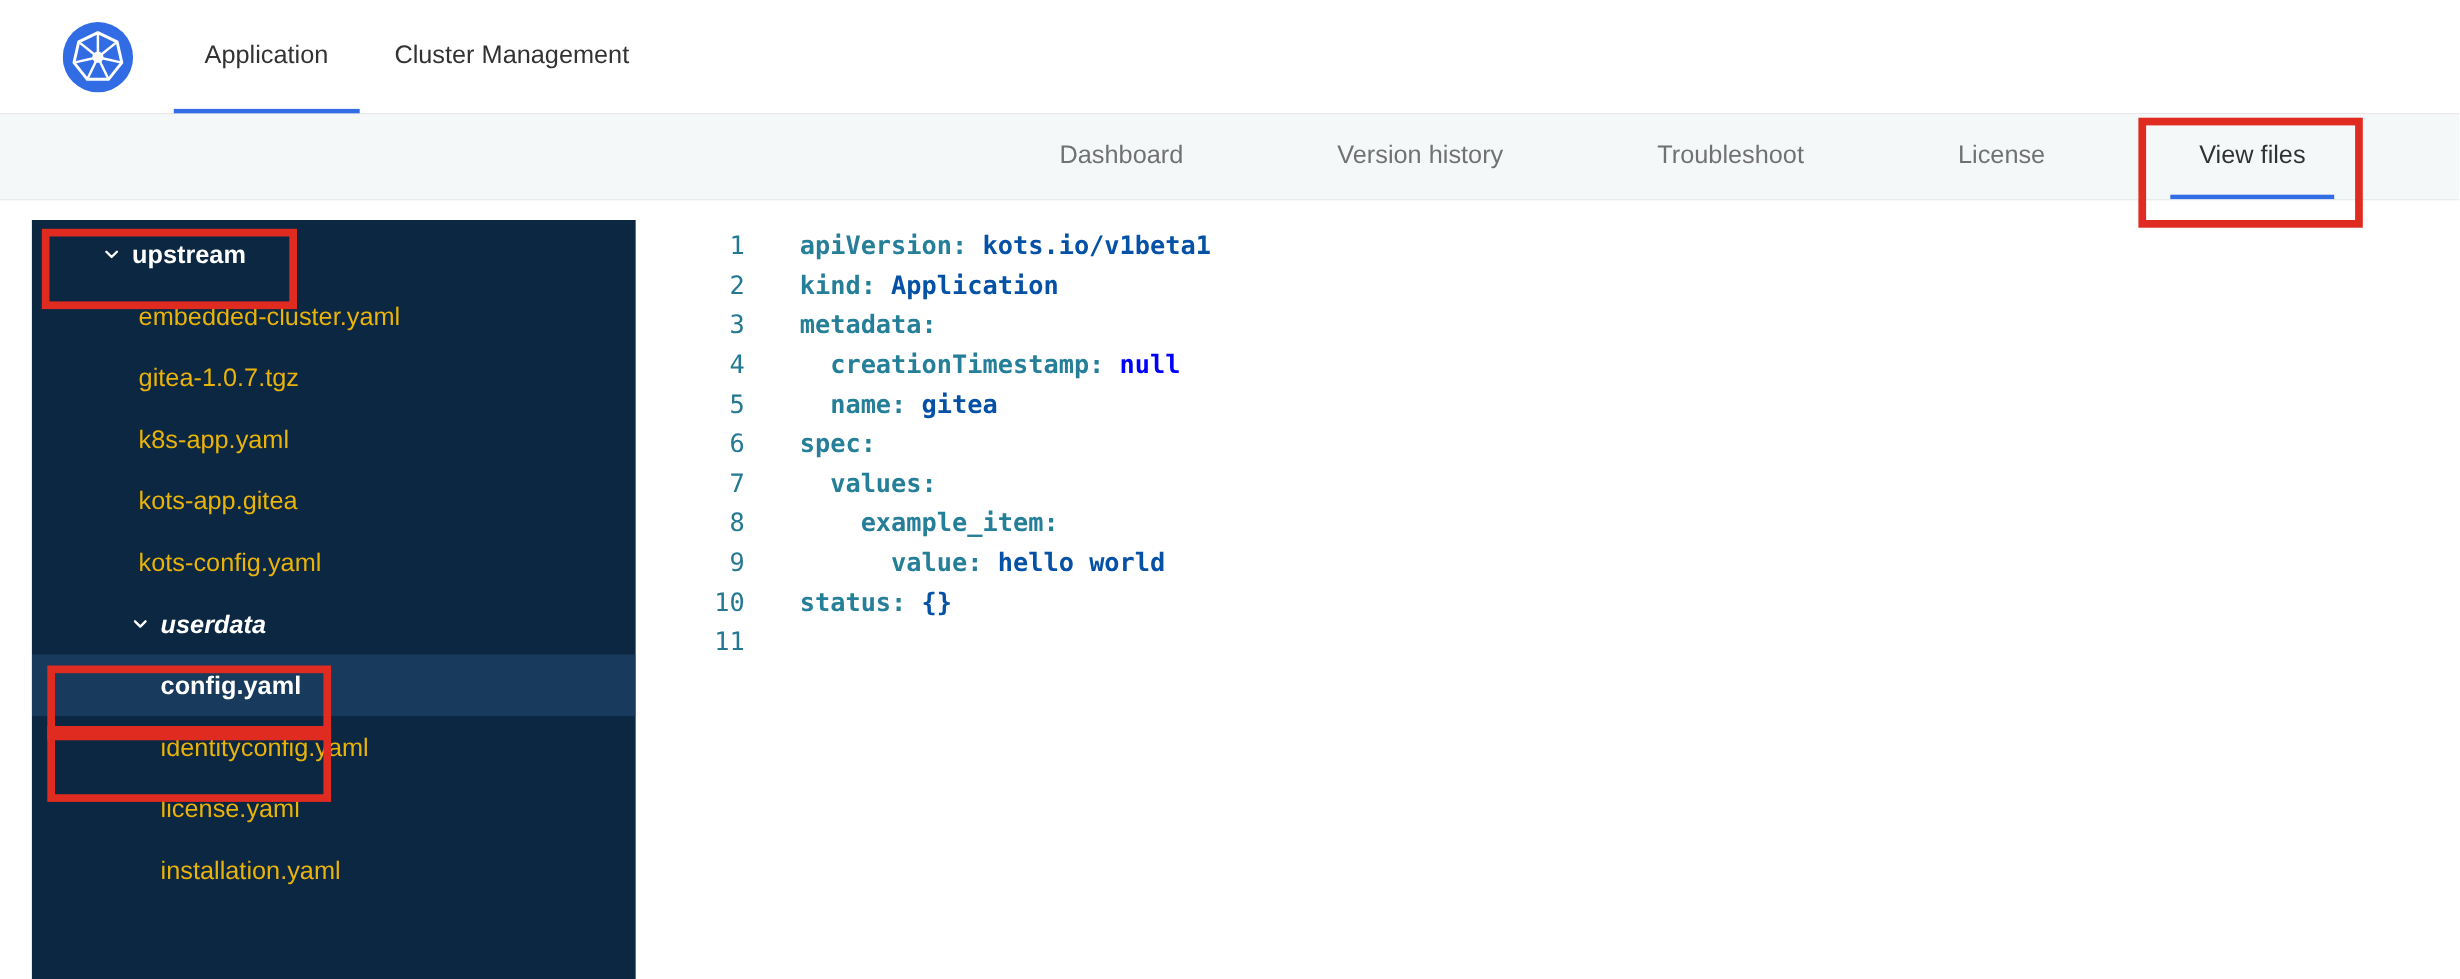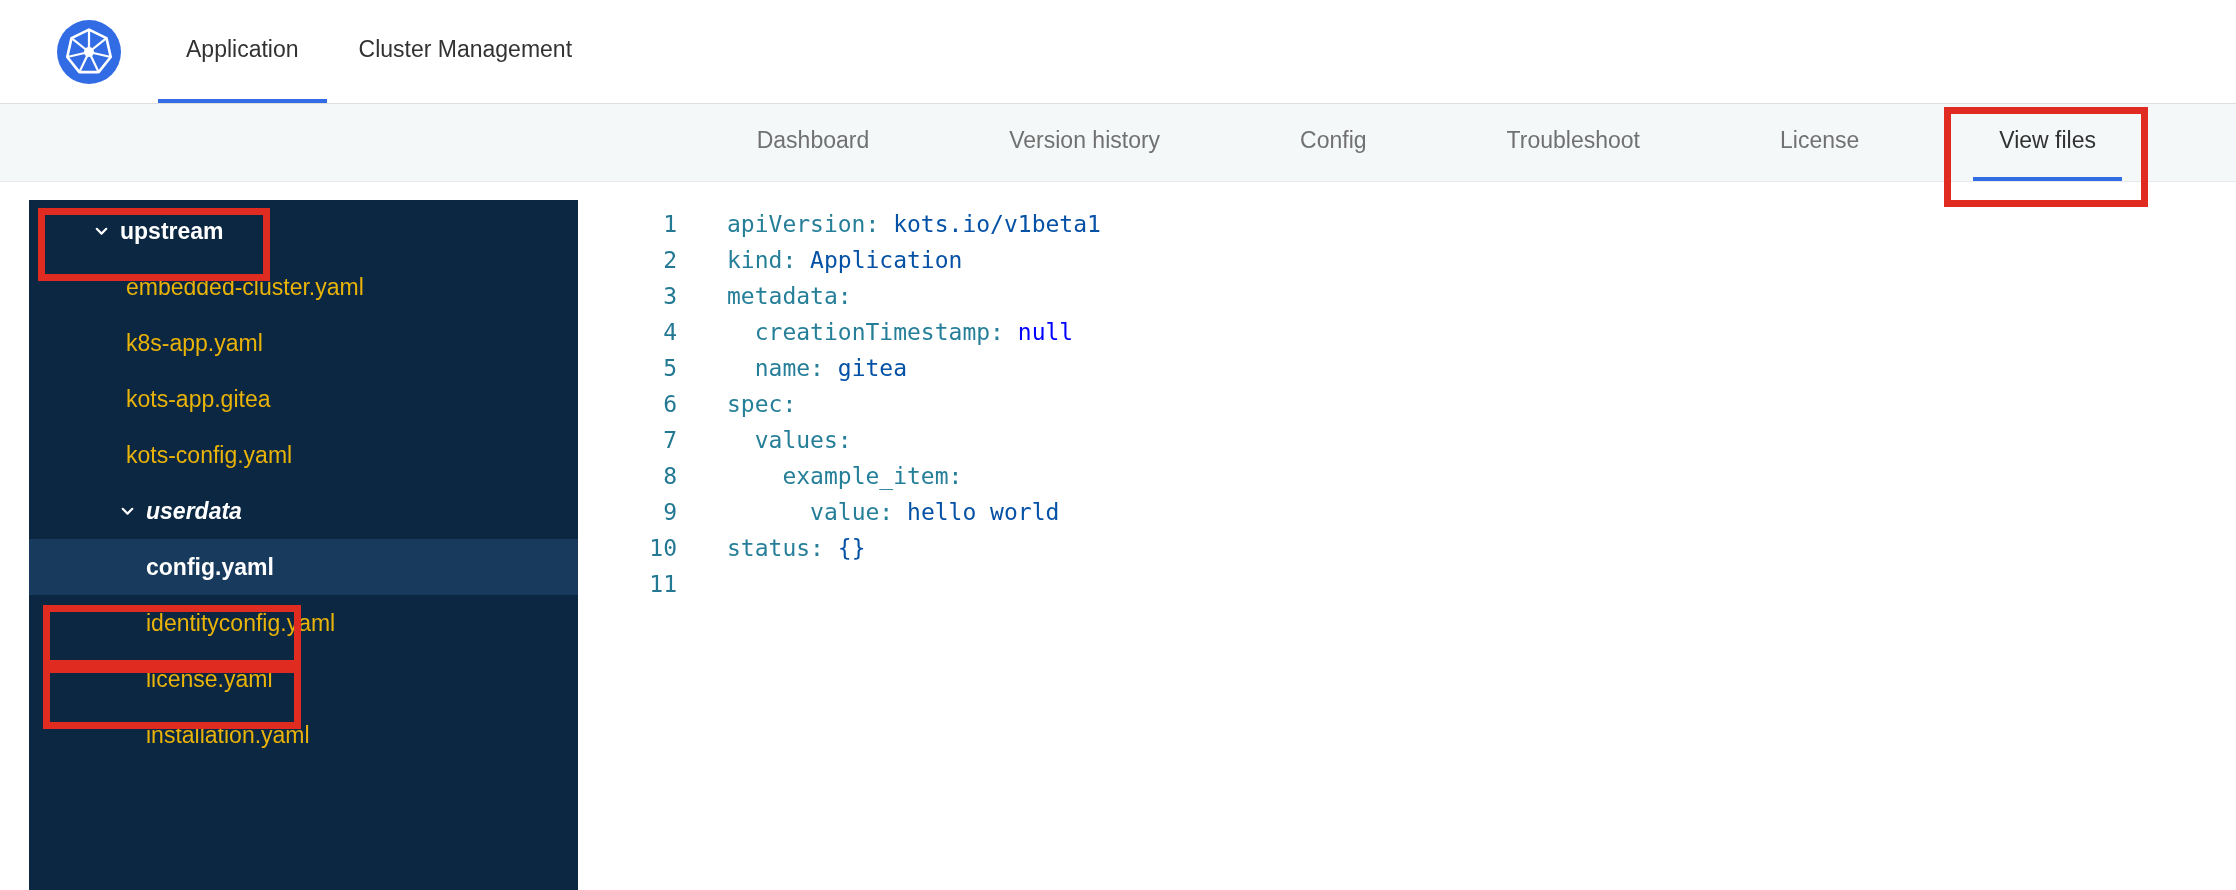--- a/index.html
+++ b/index.html
@@ -29,21 +29,21 @@
              background:var(--sidebar-bg); padding-top:3px; overflow:hidden; }
   .tree-row { height:56px; display:flex; align-items:center; font-size:23px; color:#eab308; cursor:pointer; white-space:nowrap; }
   .tree-row.folder { font-weight:bold; color:#ffffff; }
   .tree-row.selected { background:var(--sidebar-selected-bg); font-weight:bold; color:#ffffff; }
   .tree-row .chev { margin-right:10px; flex:0 0 auto; color:#ffffff; }
 
   .editor { flex:1; margin-top:18px; padding-top:6px; background:#fff;
             font-family:"DejaVu Sans Mono", monospace; font-size:23px; }
   .code-line { display:flex; height:36px; line-height:36px; }
   .ln { width:99px; text-align:right; color:var(--line-number); flex:0 0 auto; }
-  .code-text { padding-left:50px; white-space:pre; color:#333333; }
+  .code-text { padding-left:50px; white-space:pre; color:#333333;font-weight:bold; }
   .tok-key   { color:var(--code-key); }
   .tok-val   { color:var(--code-value); }
   .tok-kw    { color:var(--code-keyword); }
   .tok-plain { color:#333333; }
 
   
   .ann { position:absolute; border:7px solid var(--annotation-red); pointer-events:none; z-index:10; }
   #ann-view-files { left:1944px; top:107px; width:204px; height:100px; }
   #ann-upstream   { left:38px;  top:208px; width:232px; height:73px; }
   #ann-userdata   { left:43px;  top:605px; width:258px; height:68px; }
@@ -74,37 +74,39 @@
     <nav class="toptabs">
         <div class="toptab active">Application</div>
         <div class="toptab">Cluster Management</div>
       </nav>
   </header>
 
   <nav class="subnav">
     <div class="subnav-items">
         <div class="subnav-item">Dashboard</div>
         <div class="subnav-item">Version history</div>
-        <div class="subnav-item">Config</div>
         <div class="subnav-item">Troubleshoot</div>
         <div class="subnav-item">License</div>
         <div class="subnav-item active">View files</div>
       </div>
   </nav>
 
   <div class="content">
     <aside class="sidebar">
         <div class="tree-row folder" style="padding-left: 64px;">
           <svg class="chev" width="17" height="17" viewBox="0 0 16 16">
             <path d="M3.5 5.5 L8 10 L12.5 5.5" fill="none" stroke="currentColor" stroke-width="2" stroke-linecap="round" stroke-linejoin="round"></path>
           </svg>
           <span class="tree-label">upstream</span>
         </div>
         <div class="tree-row file" style="padding-left: 97px;">
           <span class="tree-label">embedded-cluster.yaml</span>
+        </div>
+        <div class="tree-row file" style="padding-left: 97px;">
+          <span class="tree-label">gitea-1.0.7.tgz</span>
         </div>
         <div class="tree-row file" style="padding-left: 97px;">
           <span class="tree-label">k8s-app.yaml</span>
         </div>
         <div class="tree-row file" style="padding-left: 97px;">
           <span class="tree-label">kots-app.gitea</span>
         </div>
         <div class="tree-row file" style="padding-left: 97px;">
           <span class="tree-label">kots-config.yaml</span>
         </div>

